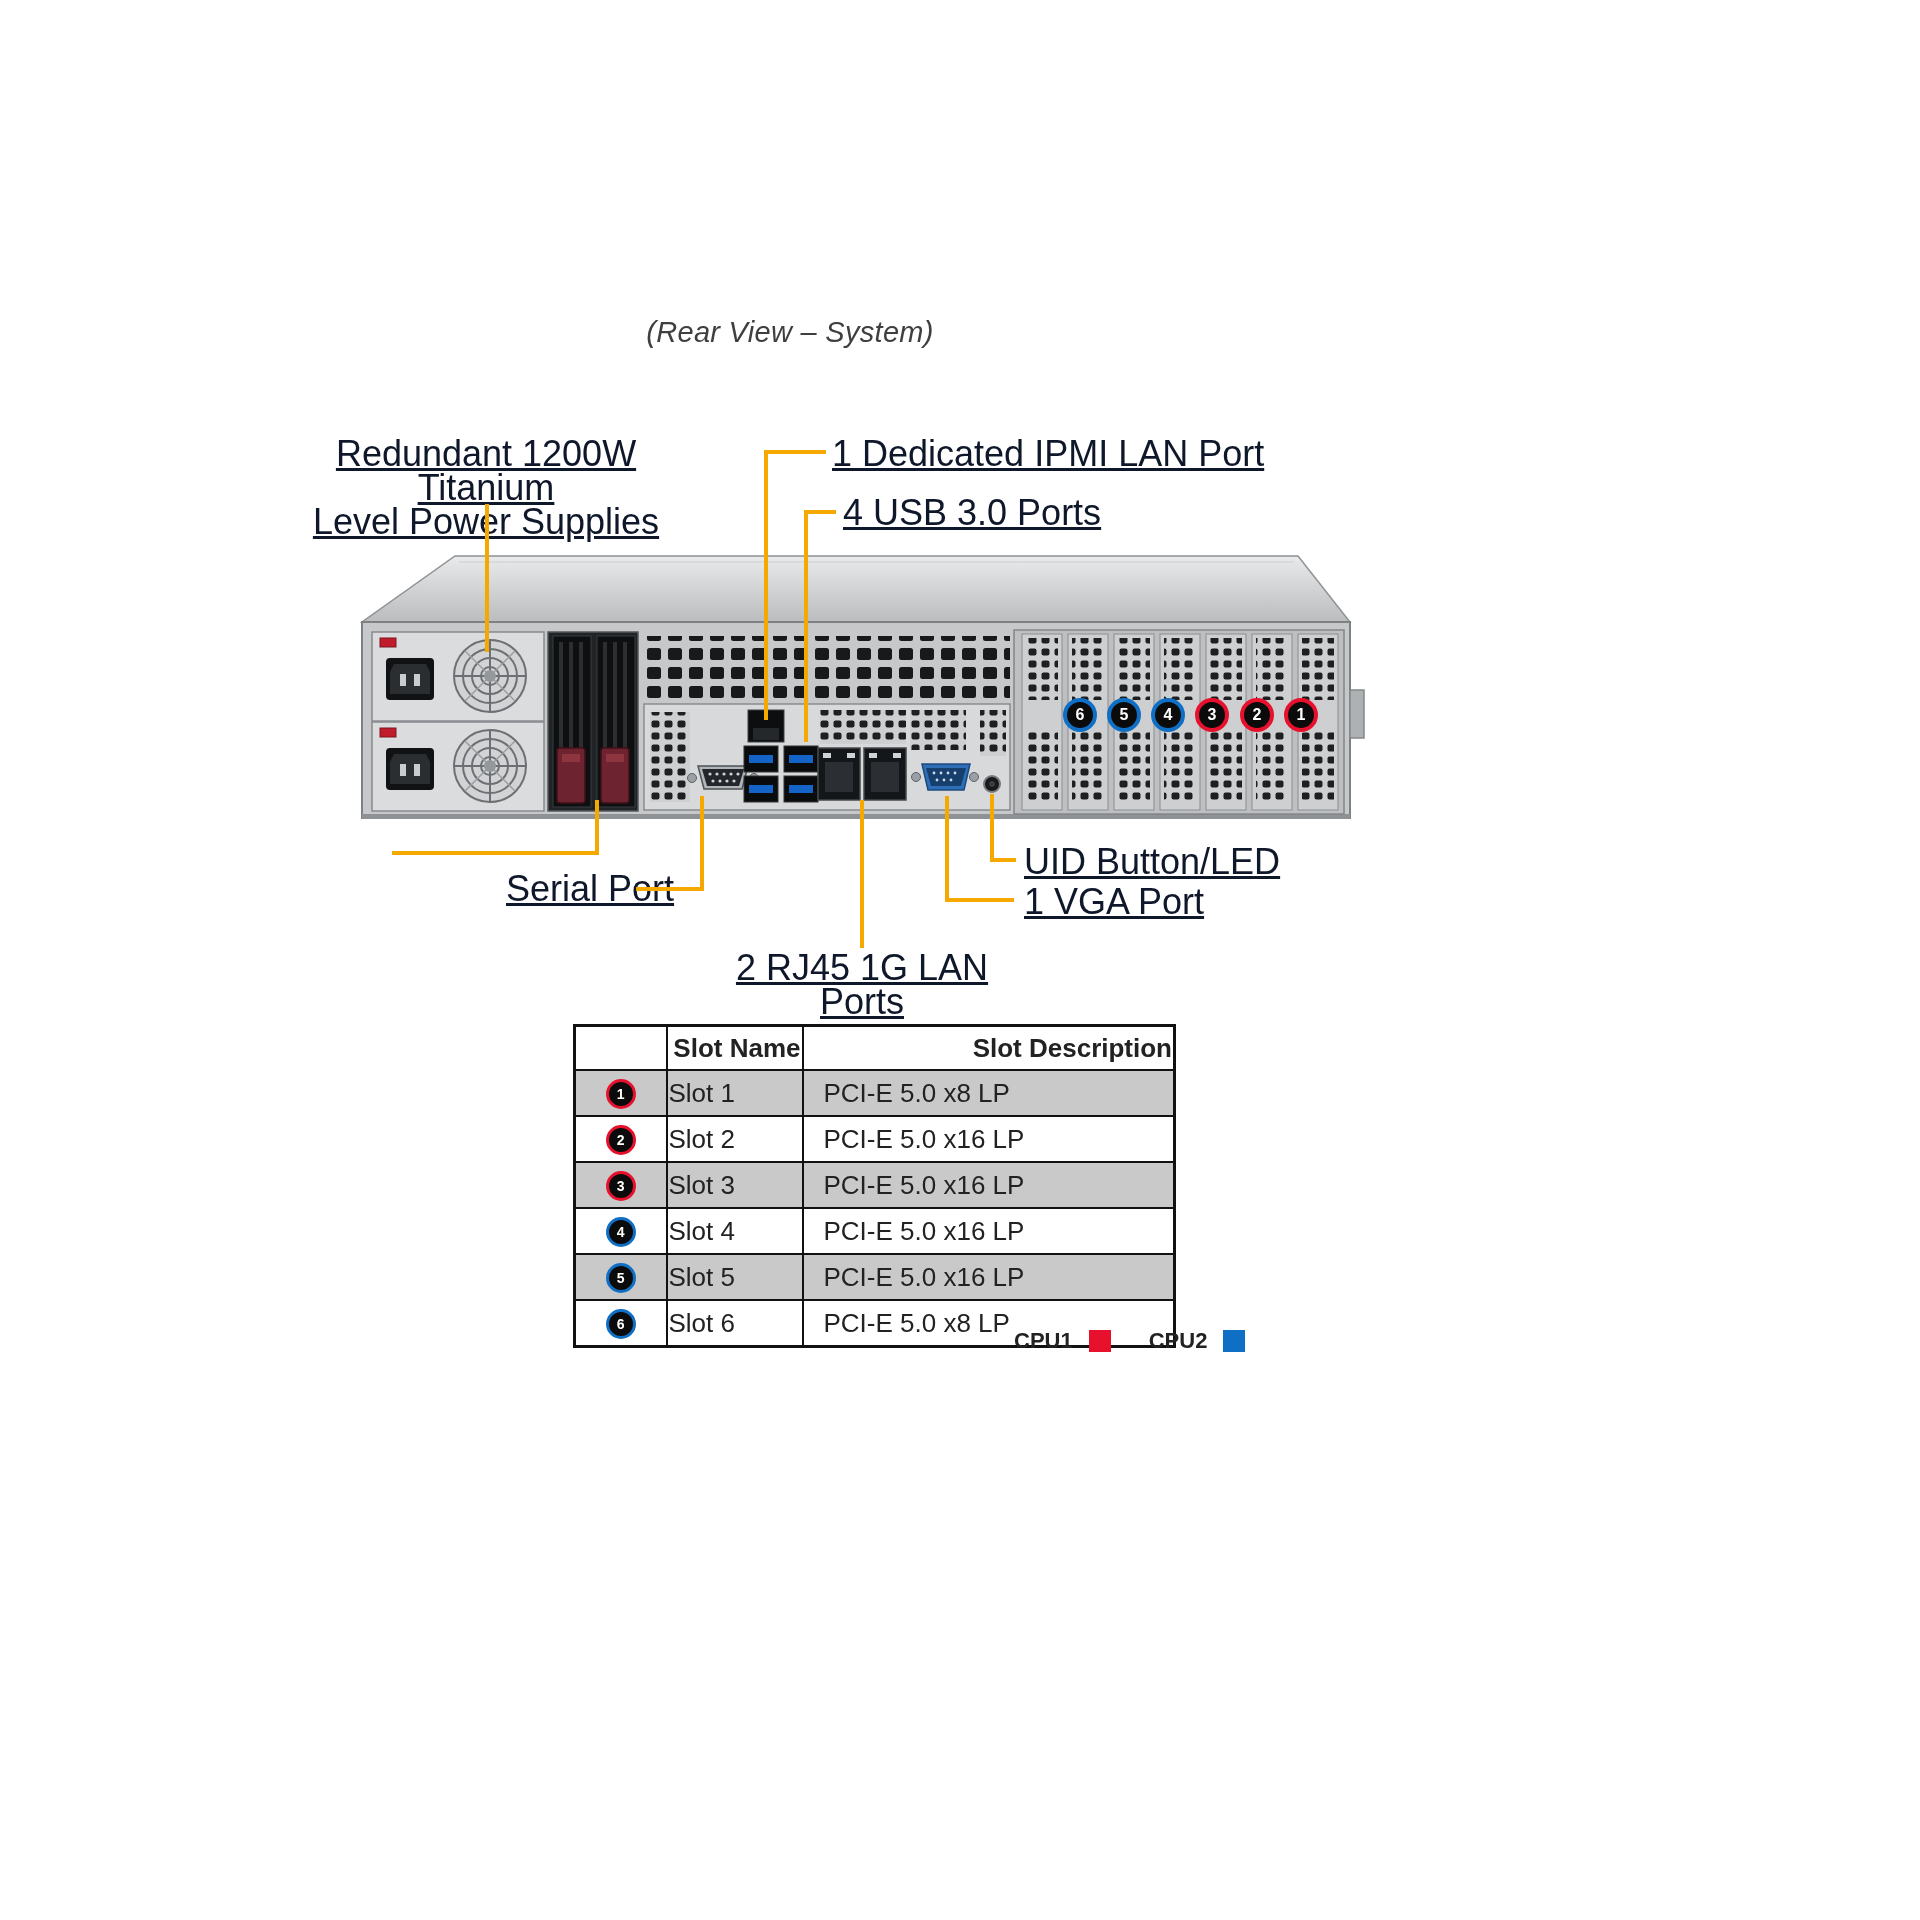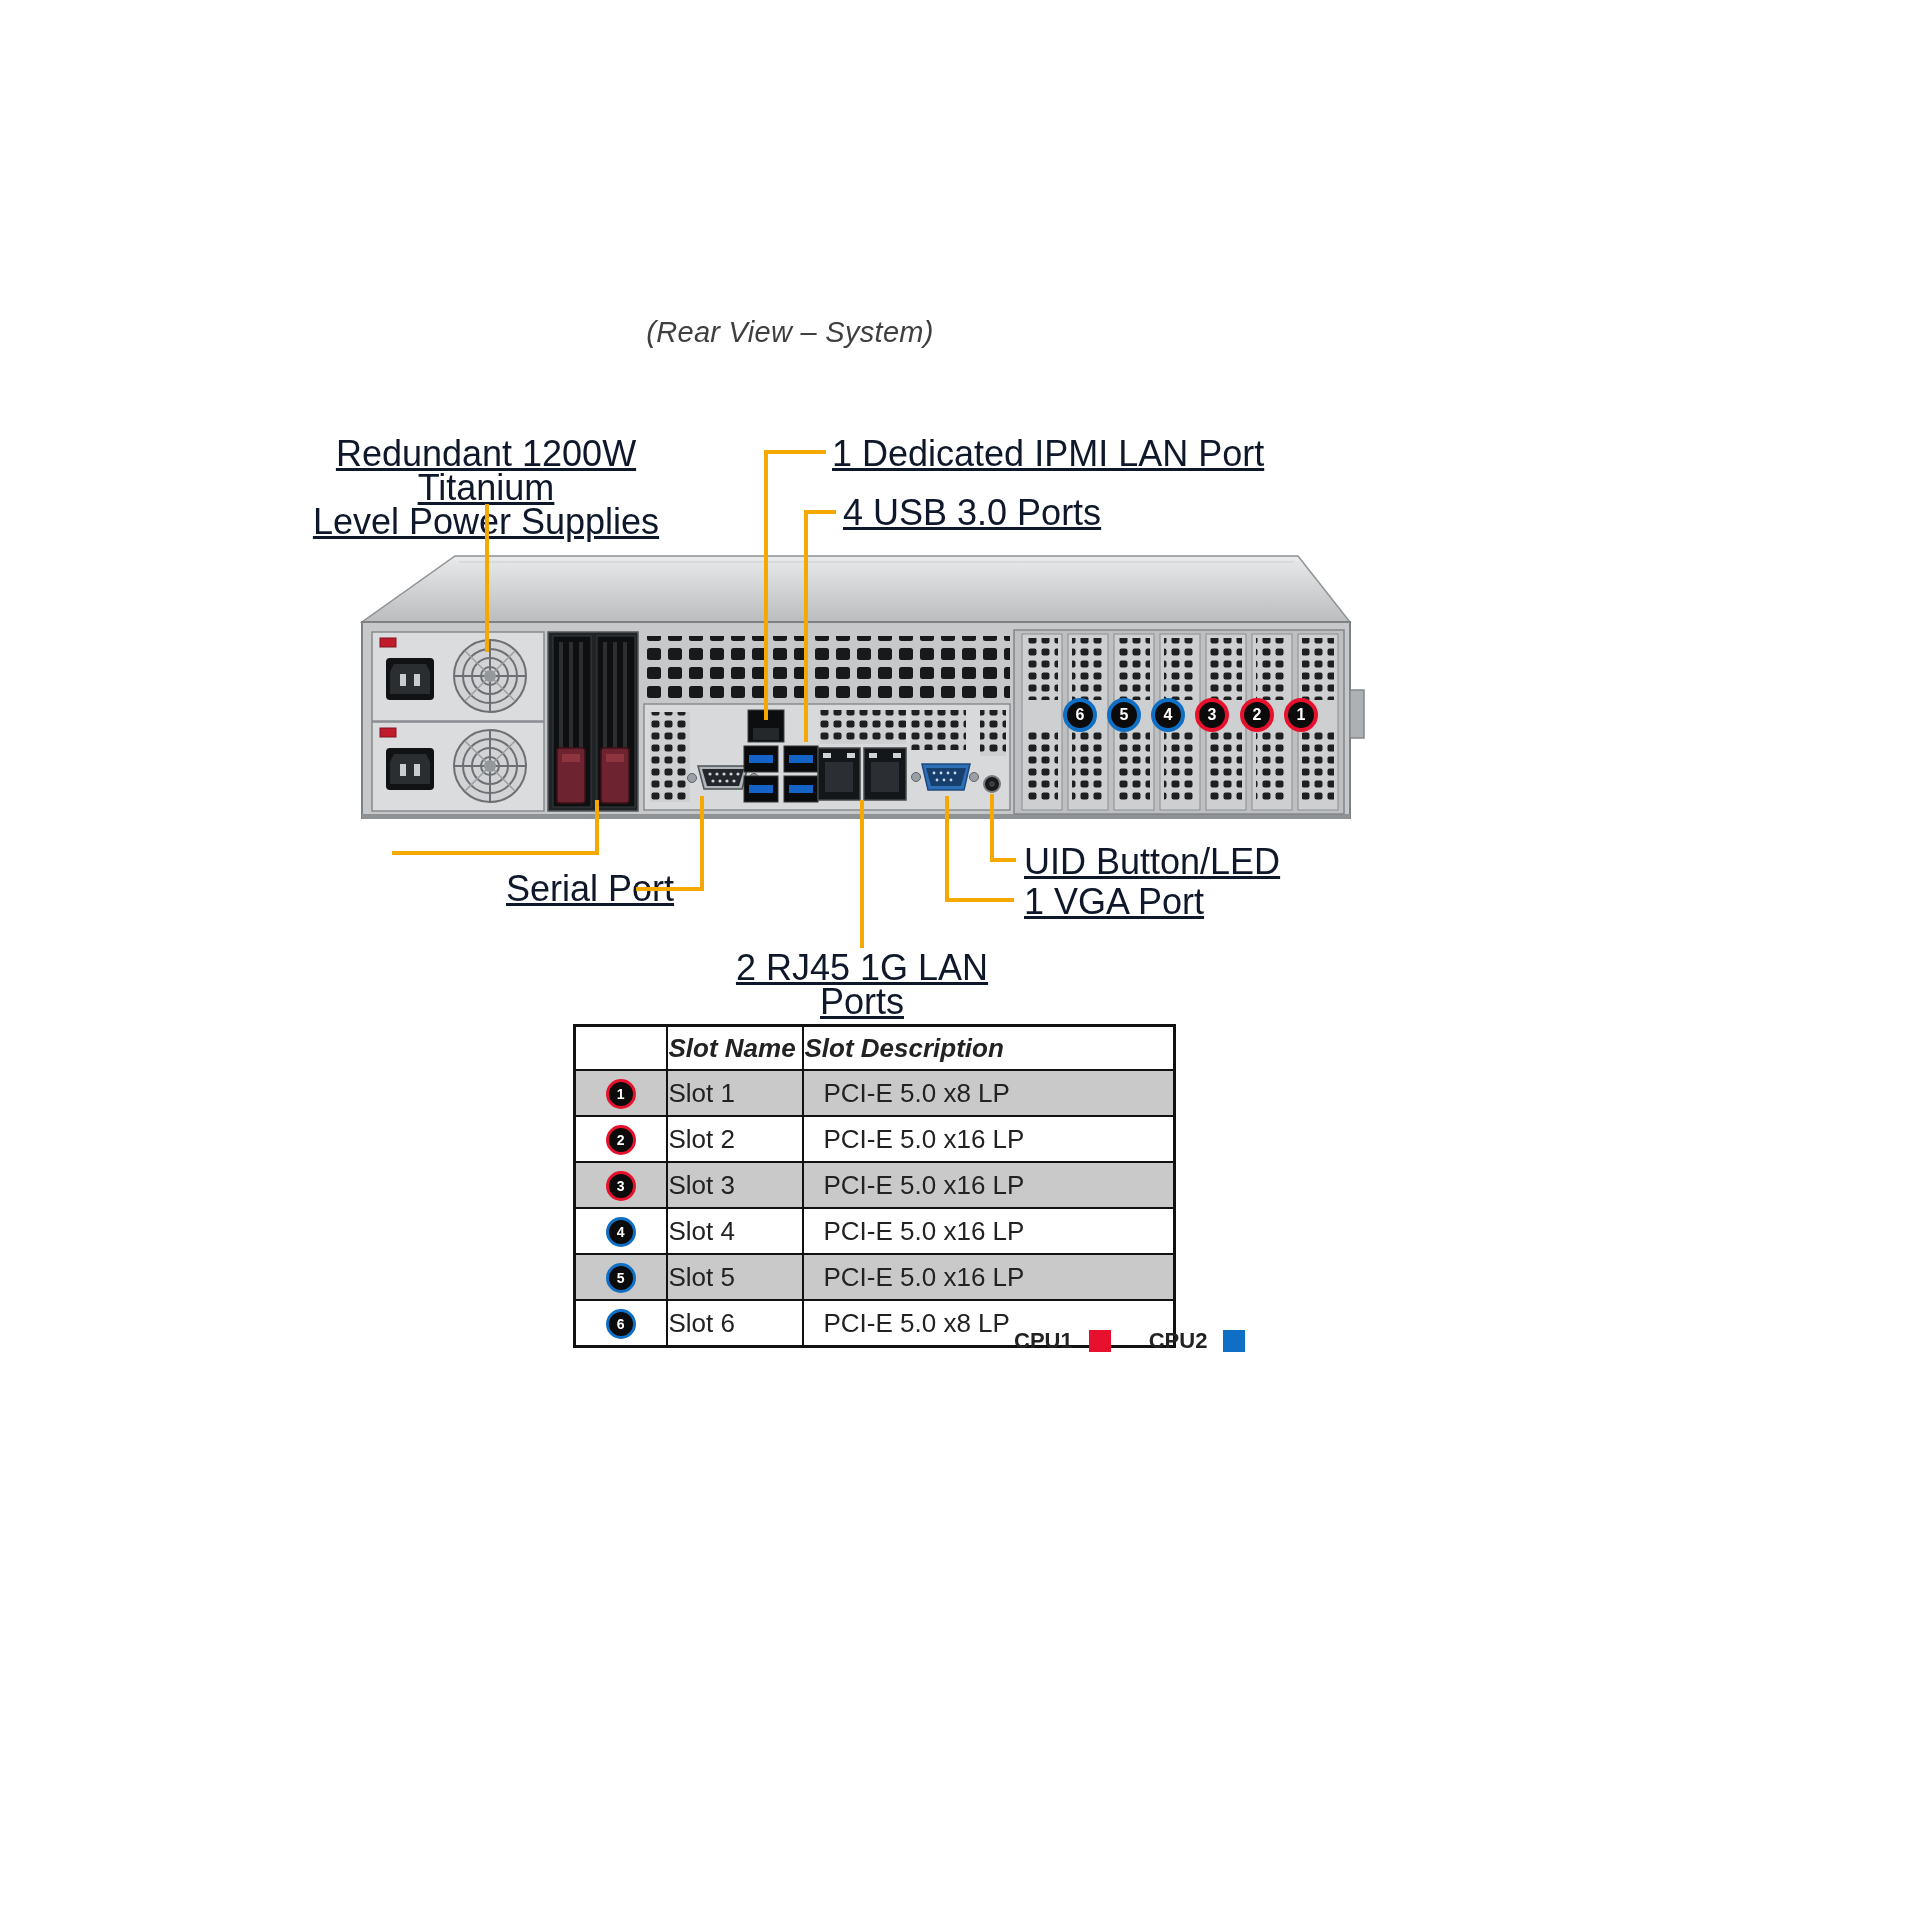--- a/index.html
+++ b/index.html
@@ -18,21 +18,21 @@
   .marker-overlay{position:absolute;width:34px;height:34px;border-radius:50%;
     background:#0b0b0b;display:flex;align-items:center;justify-content:center;
     color:#ffffff;font-weight:bold;font-size:16px;box-sizing:border-box;}
   .ring-red{border:4px solid #e8112d;}
   .ring-blue{border:4px solid #0f6fc5;}
 
   
   .slot-table{position:absolute;left:573px;top:1024px;border-collapse:collapse;
     border:3px solid #111;font-size:26px;color:#222;}
   .slot-table th,.slot-table td{border:2px solid #111;}
-  .slot-table th{height:40px;font-weight:bold;text-align:left;background:#ffffff;font-size:26px;font-style:italic;}
+  .slot-table th{height:40px;font-weight:bold;text-align:right;background:#ffffff;font-size:26px;}
   .slot-table td{height:42px;}
   .col-icon{width:92px;} .col-name{width:136px;} .col-desc{width:372px;}
   .row-gray{background:#c9c9c9;} .row-white{background:#ffffff;}
   .cell-icon{text-align:center;}
   .cell-name{text-align:left;}
   .cell-desc{text-align:left;padding-left:20px;}
   .tbl-marker{display:inline-flex;width:30px;height:30px;border-radius:50%;background:#0b0b0b;
     align-items:center;justify-content:center;color:#fff;font-weight:bold;font-size:14px;
     box-sizing:border-box;vertical-align:middle;}
   .tbl-marker.ring-red{border:3.5px solid #e8112d;}

